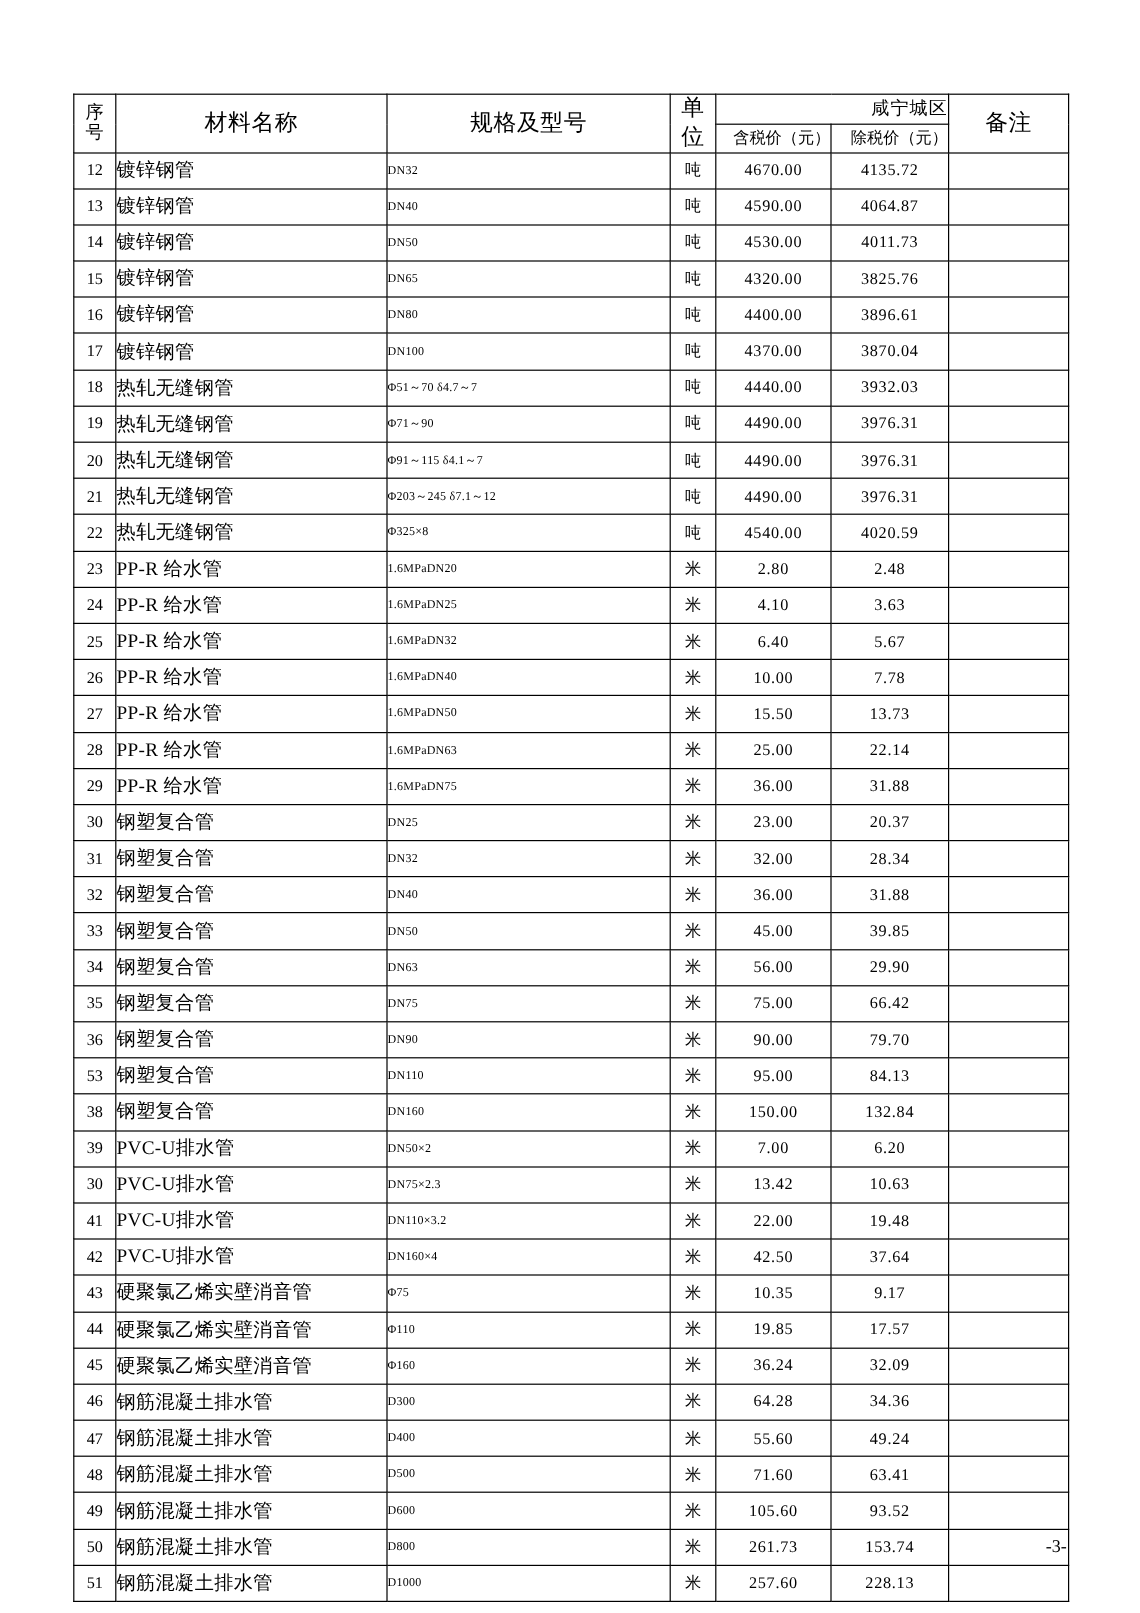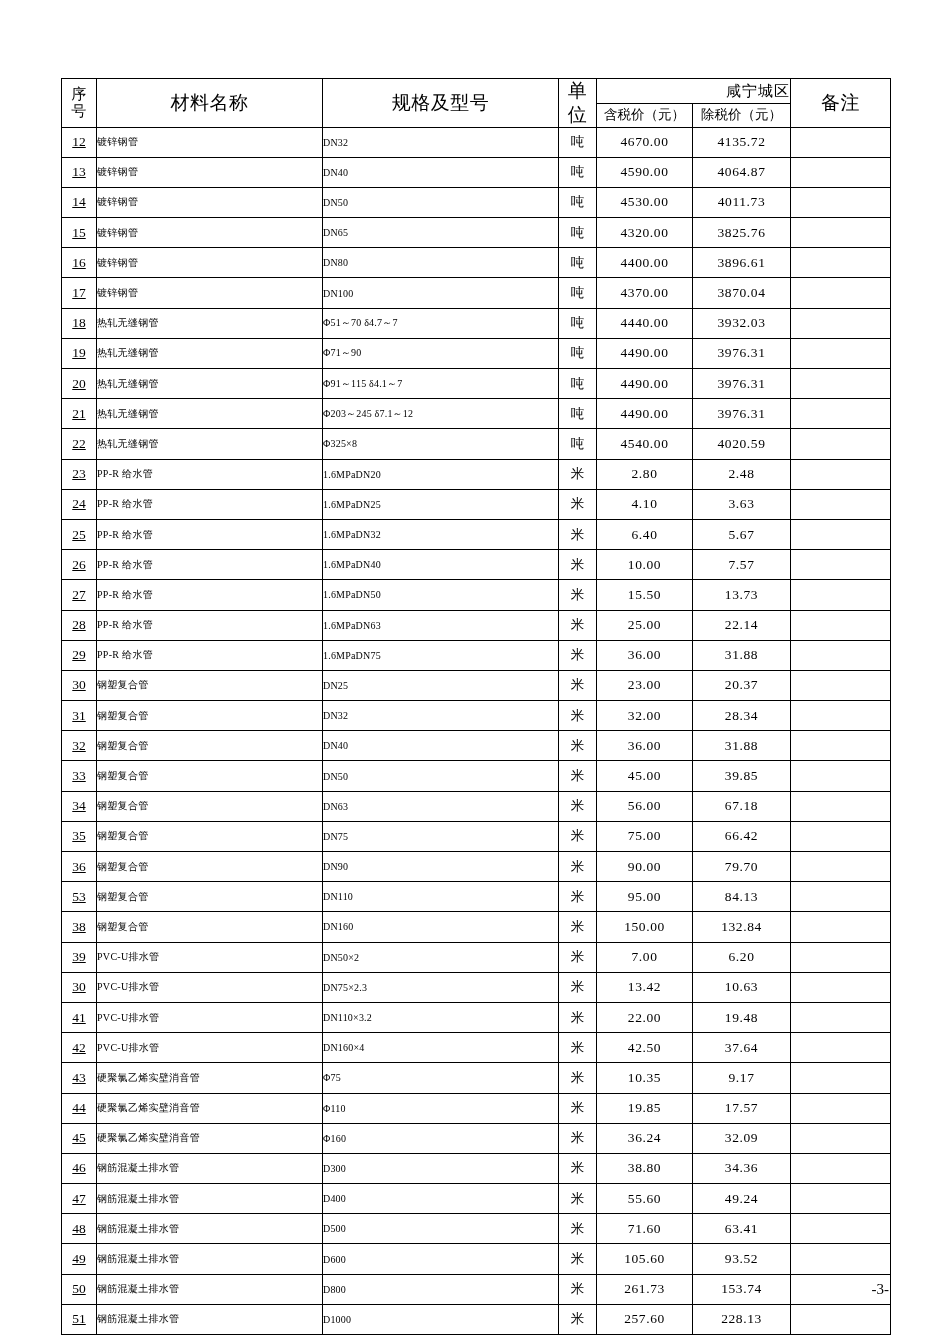--- a/index.html
+++ b/index.html
@@ -61,43 +61,42 @@
     letter-spacing: 0.5px;
   }
   .hdr-idx {
     font-size: 15px;
     line-height: 1.15;
     padding: 6px 0;
   }
   .hdr-idx .ch { display: block; }
   .hdr-sub {
     font-size: 13.5px;
-    text-align: center;
+    text-align: right;
     letter-spacing: 0;
     padding: 5px 1px;
     white-space: nowrap;
   }
   .hdr-group {
     font-size: 15px;
     text-align: right;
     padding: 6px 0 6px 0;
     letter-spacing: 1px;
   }
 
   
   td.idx {
     text-align: center;
     font-size: 13.5px;
     height: 30.2px;
     font-family: "Liberation Serif", "DejaVu Serif", serif;
-    text-decoration: underline;
   }
   td.name {
     text-align: left;
-    font-size: 10px;
+    font-size: 16px;
     padding-left: 5px;
     letter-spacing: 0.3px;
   }
   td.spec {
     text-align: left;
     font-size: 10px;
     padding-left: 5px;
     letter-spacing: 0.2px;
   }
   td.unit {
@@ -283,21 +282,21 @@
             <td class="num">6.40</td>
             <td class="num">5.67</td>
             <td class="remark"></td>
           </tr>
           <tr>
             <td class="idx">26</td>
             <td class="name">PP-R 给水管</td>
             <td class="spec">1.6MPaDN40</td>
             <td class="unit">米</td>
             <td class="num">10.00</td>
-            <td class="num">7.57</td>
+            <td class="num">7.78</td>
             <td class="remark"></td>
           </tr>
           <tr>
             <td class="idx">27</td>
             <td class="name">PP-R 给水管</td>
             <td class="spec">1.6MPaDN50</td>
             <td class="unit">米</td>
             <td class="num">15.50</td>
             <td class="num">13.73</td>
             <td class="remark"></td>
@@ -355,21 +354,21 @@
             <td class="num">45.00</td>
             <td class="num">39.85</td>
             <td class="remark"></td>
           </tr>
           <tr>
             <td class="idx">34</td>
             <td class="name">钢塑复合管</td>
             <td class="spec">DN63</td>
             <td class="unit">米</td>
             <td class="num">56.00</td>
-            <td class="num">67.18</td>
+            <td class="num">29.90</td>
             <td class="remark"></td>
           </tr>
           <tr>
             <td class="idx">35</td>
             <td class="name">钢塑复合管</td>
             <td class="spec">DN75</td>
             <td class="unit">米</td>
             <td class="num">75.00</td>
             <td class="num">66.42</td>
             <td class="remark"></td>
@@ -462,21 +461,21 @@
             <td class="unit">米</td>
             <td class="num">36.24</td>
             <td class="num">32.09</td>
             <td class="remark"></td>
           </tr>
           <tr>
             <td class="idx">46</td>
             <td class="name">钢筋混凝土排水管</td>
             <td class="spec">D300</td>
             <td class="unit">米</td>
-            <td class="num">38.80</td>
+            <td class="num">64.28</td>
             <td class="num">34.36</td>
             <td class="remark"></td>
           </tr>
           <tr>
             <td class="idx">47</td>
             <td class="name">钢筋混凝土排水管</td>
             <td class="spec">D400</td>
             <td class="unit">米</td>
             <td class="num">55.60</td>
             <td class="num">49.24</td>

